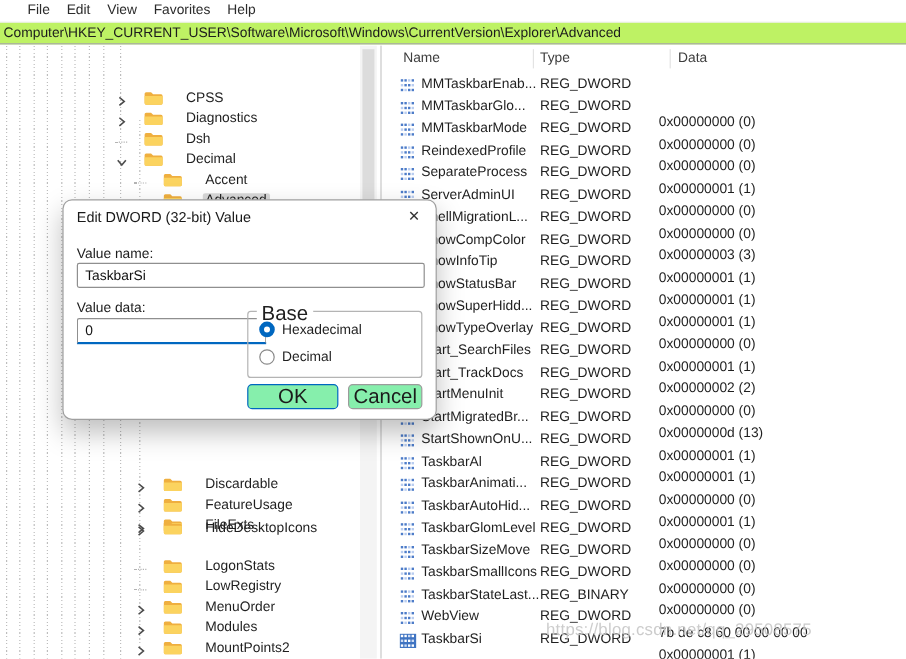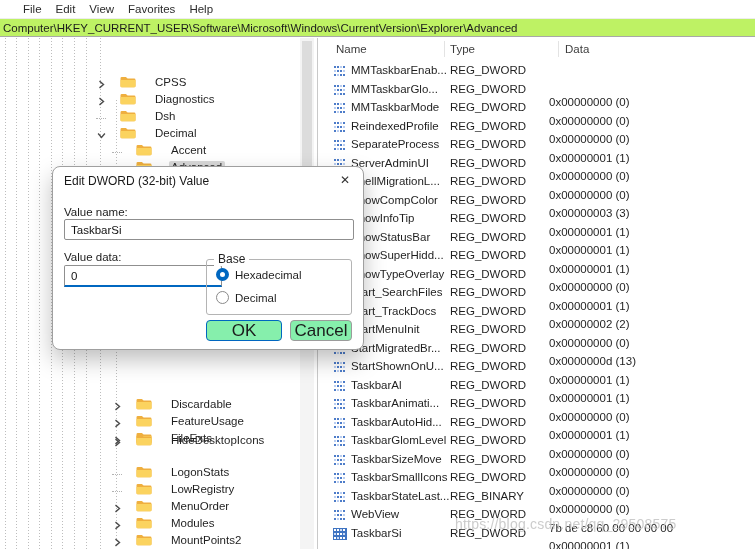--- a/index.html
+++ b/index.html
@@ -44,21 +44,21 @@
   .dlg-title{position:absolute;left:11px;top:7px;font-size:12px;color:#191919;}
   .dlg-close{position:absolute;right:13px;top:6px;font-size:12px;color:#333;cursor:default;}
   .dlg-label{position:absolute;font-size:11.5px;color:#1b1b1b;}
   .lbl-name{left:11px;top:39px;}
   .lbl-data{left:11px;top:84px;}
   .dlg-input{position:absolute;height:19px;background:#fff;border:1px solid #8f8f8f;border-radius:2px;
     font-size:11.5px;display:flex;align-items:center;padding-left:6px;color:#111;}
   .inp-name{left:11px;top:52px;width:282px;}
   .inp-data{left:11px;top:98px;width:150px;border-bottom:2px solid #0067c0;border-radius:2px 2px 0 0;}
   .groupbox{position:absolute;left:153px;top:92px;width:144px;height:54px;border:1px solid #b4b4b4;border-radius:3px;}
-  .legend{position:absolute;left:7px;top:-8px;background:#fff;padding:0 4px;font-size:12px;}
+  .legend{position:absolute;left:7px;top:-8px;background:#fff;padding:0 4px;font-size:17px;}
   .radio-row{position:absolute;left:9px;display:flex;align-items:center;gap:6px;}
   .radio-row.r1{top:8px;}
   .radio-row.r2{top:31px;}
   .radio{width:13px;height:13px;border-radius:50%;border:1px solid #8a8a8a;background:#fff;box-sizing:border-box;}
   .radio.checked{border:4px solid #0067c0;}
   .btn{position:absolute;top:153px;height:21px;border-radius:4px;background:#86efac;
     font-family:"Liberation Sans",sans-serif;font-size:17px;color:#1b1b1b;
     display:flex;align-items:center;justify-content:center;box-sizing:border-box;}
   .btn-ok{left:153px;width:76px;border:1px solid #0067c0;}
   .btn-cancel{left:237px;width:62px;border:1px solid #9b9b9b;}

